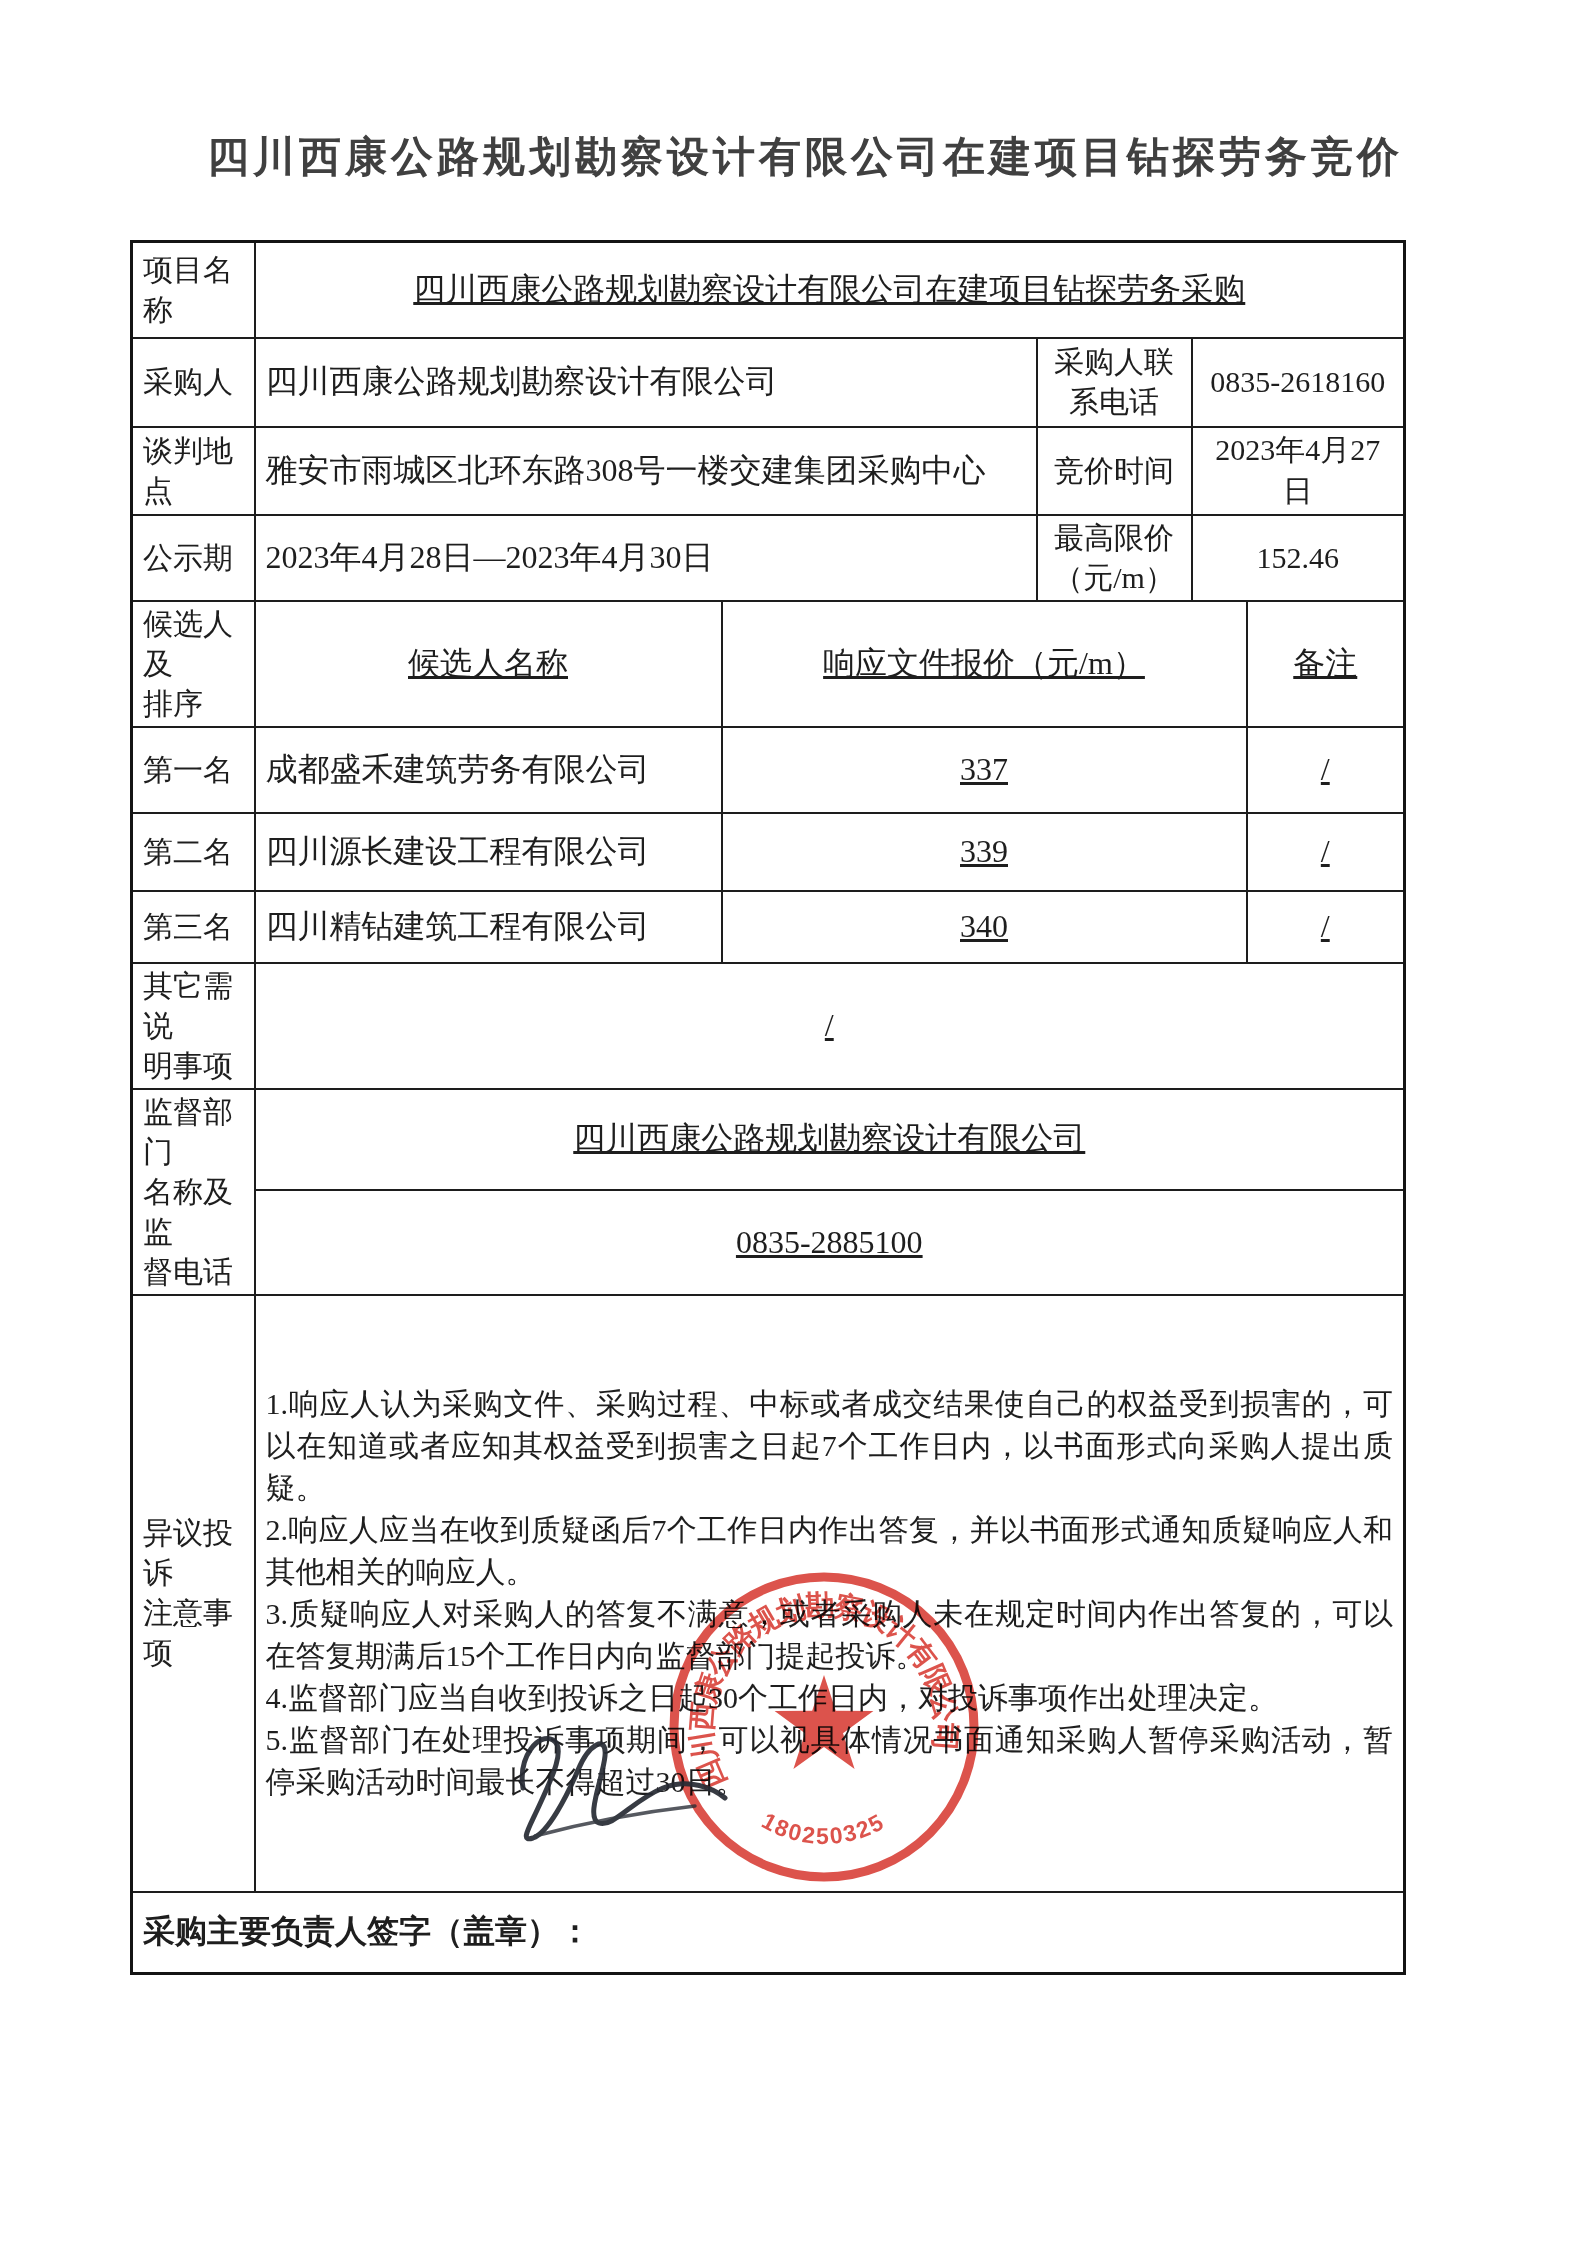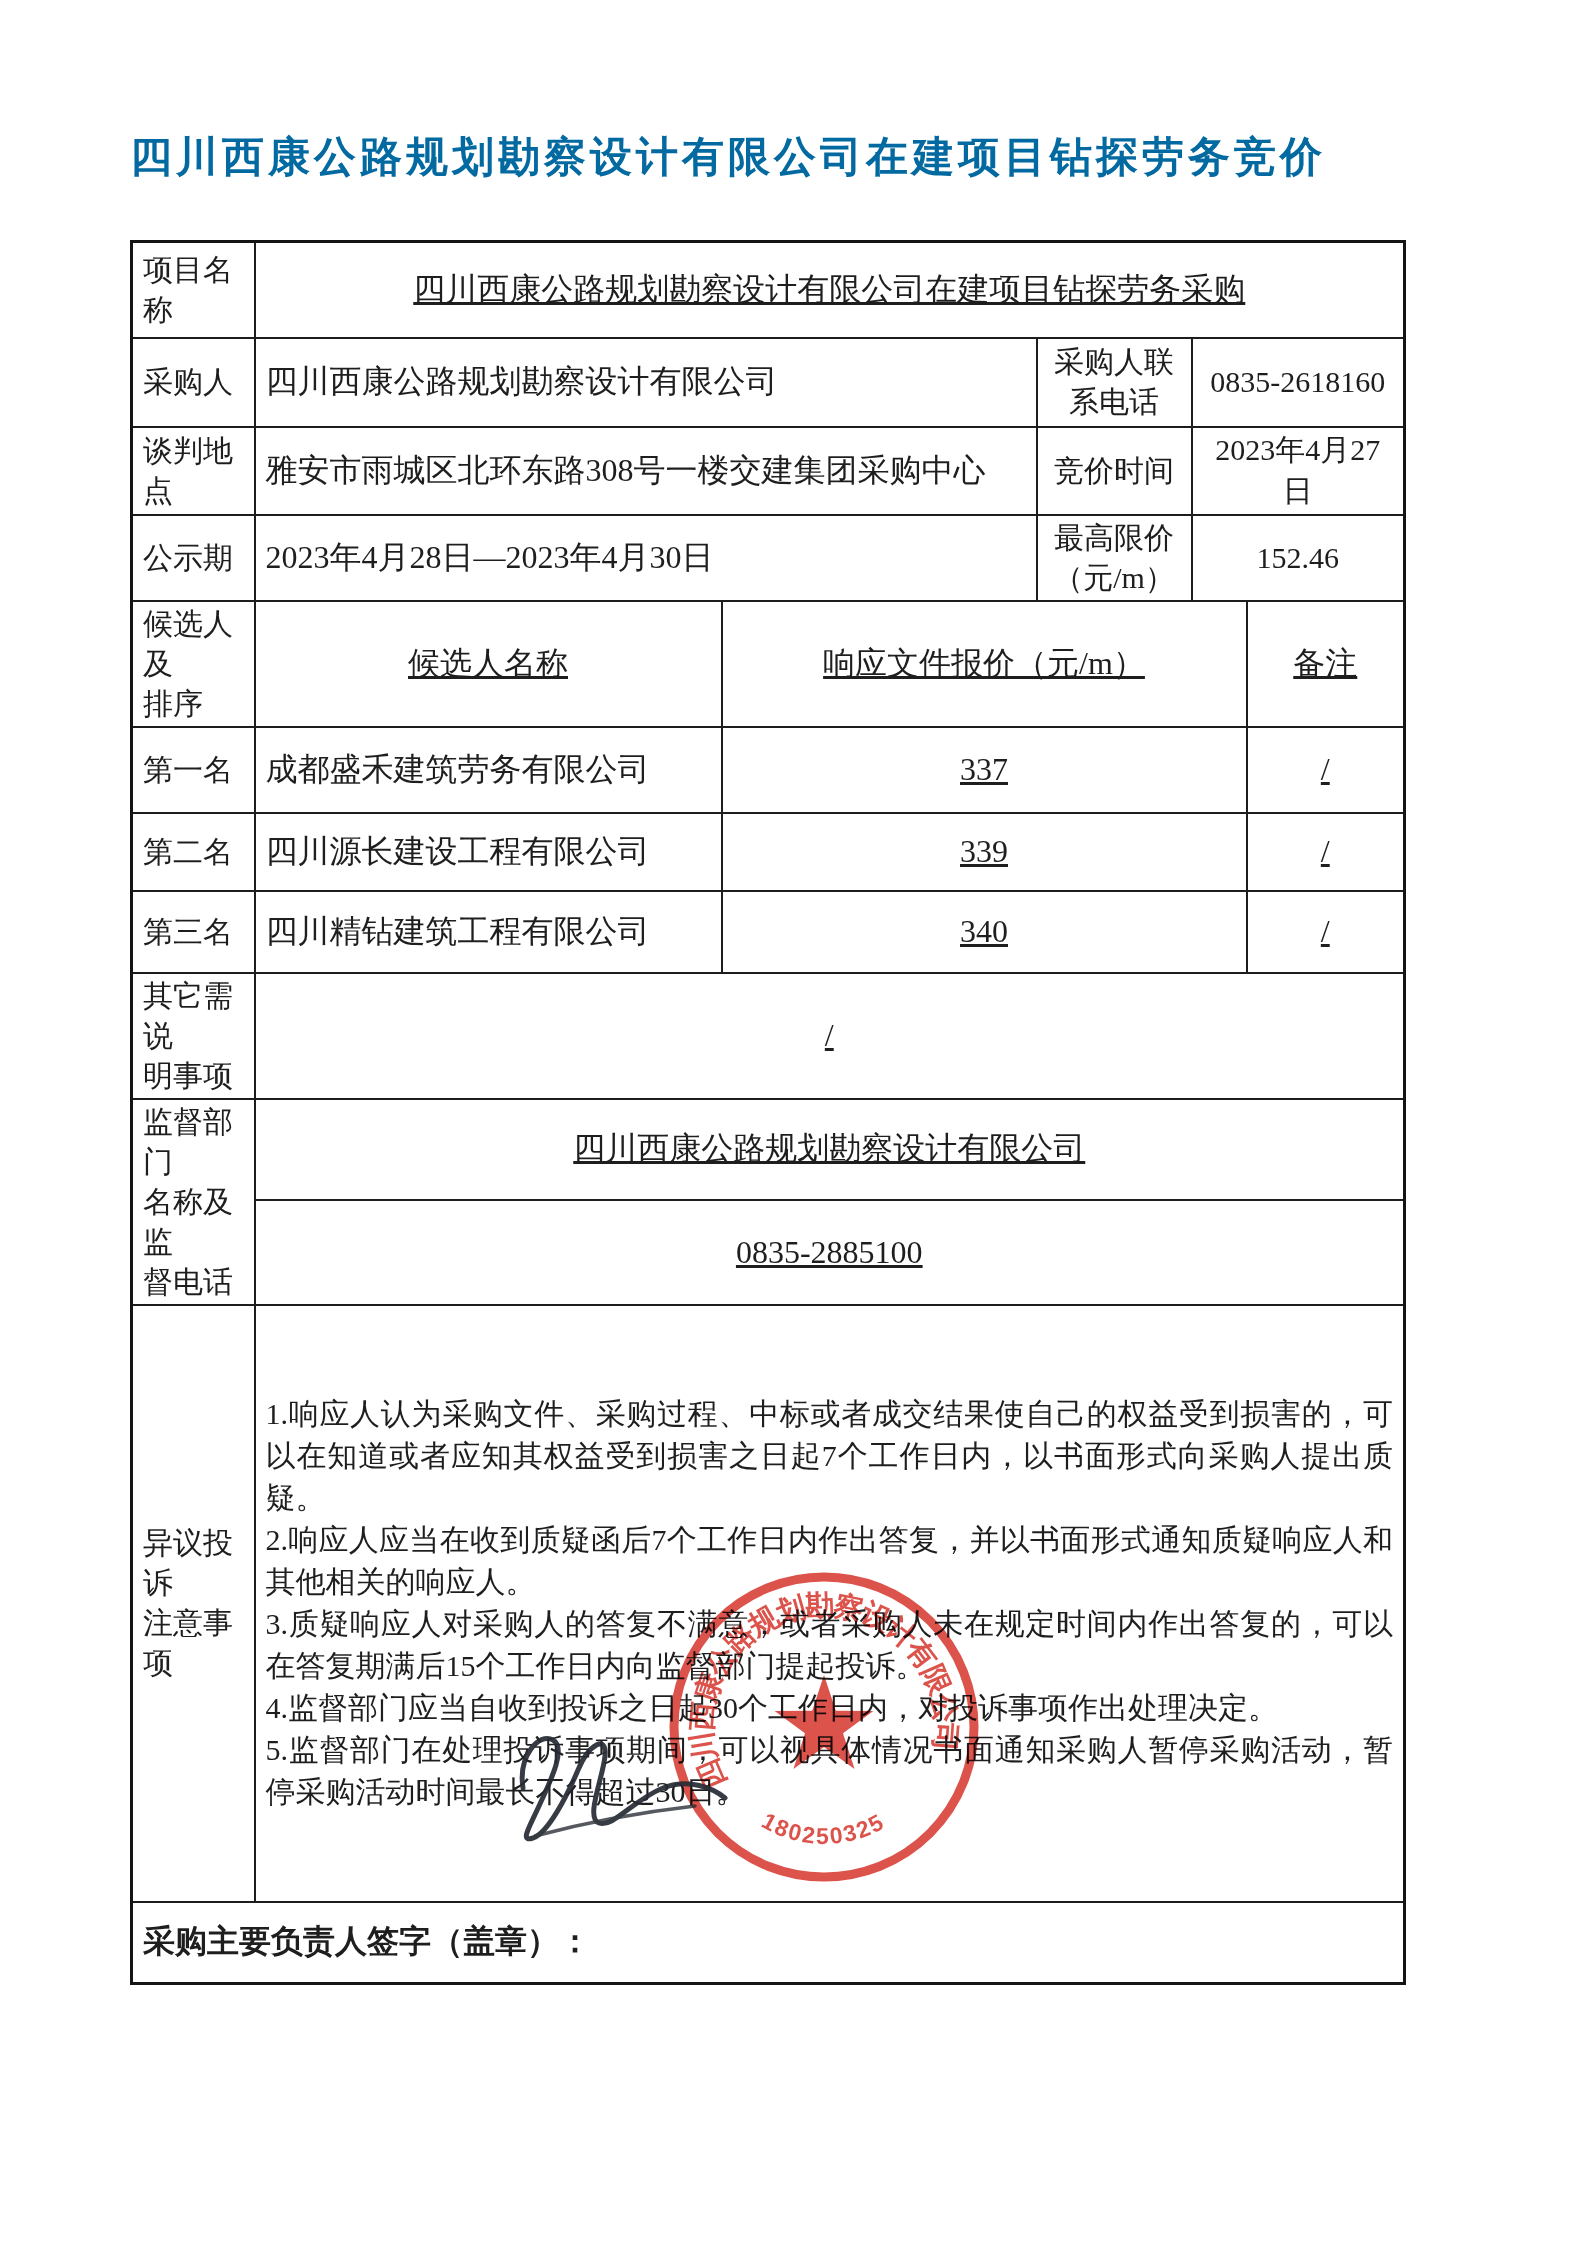--- a/index.html
+++ b/index.html
@@ -7,25 +7,25 @@
     position:relative;
     width:1587px;height:2244px;
     margin:0 auto;
     background:#ffffff;
     font-family:"Liberation Serif", serif;
     color:#1e1e1e;
     overflow:hidden;
   }
   .doc-title{
     position:absolute;left:130px;top:130px;width:1273px;
-    text-align:left;
+    text-align:right;
     font-family:"Liberation Sans", sans-serif;
     font-weight:700;
     font-size:42px;line-height:53px;letter-spacing:4px;
-    color:#0369a1;
+    color:#404040;
   }
   table.doc{
     position:absolute;left:130px;top:240px;width:1273px;
     border-collapse:collapse;table-layout:fixed;
     border:3px solid #141414;
     font-size:32px;
   }
   table.doc td{
     border:2px solid #1d1d1d;
     vertical-align:middle;
@@ -121,21 +121,21 @@
         <td class="c">/</td>
       </tr>
 
       <tr style="height:78px">
         <td class="lbl">第二名</td>
         <td class="l">四川源长建设工程有限公司</td>
         <td class="c" colspan="3">339</td>
         <td class="c">/</td>
       </tr>
 
-      <tr style="height:82px">
+      <tr style="height:72px">
         <td class="lbl">第三名</td>
         <td class="l">四川精钻建筑工程有限公司</td>
         <td class="c" colspan="3">340</td>
         <td class="c">/</td>
       </tr>
 
       <tr style="height:78px">
         <td class="lbl">其它需说
 明事项</td>
         <td class="c" colspan="5">/</td>

